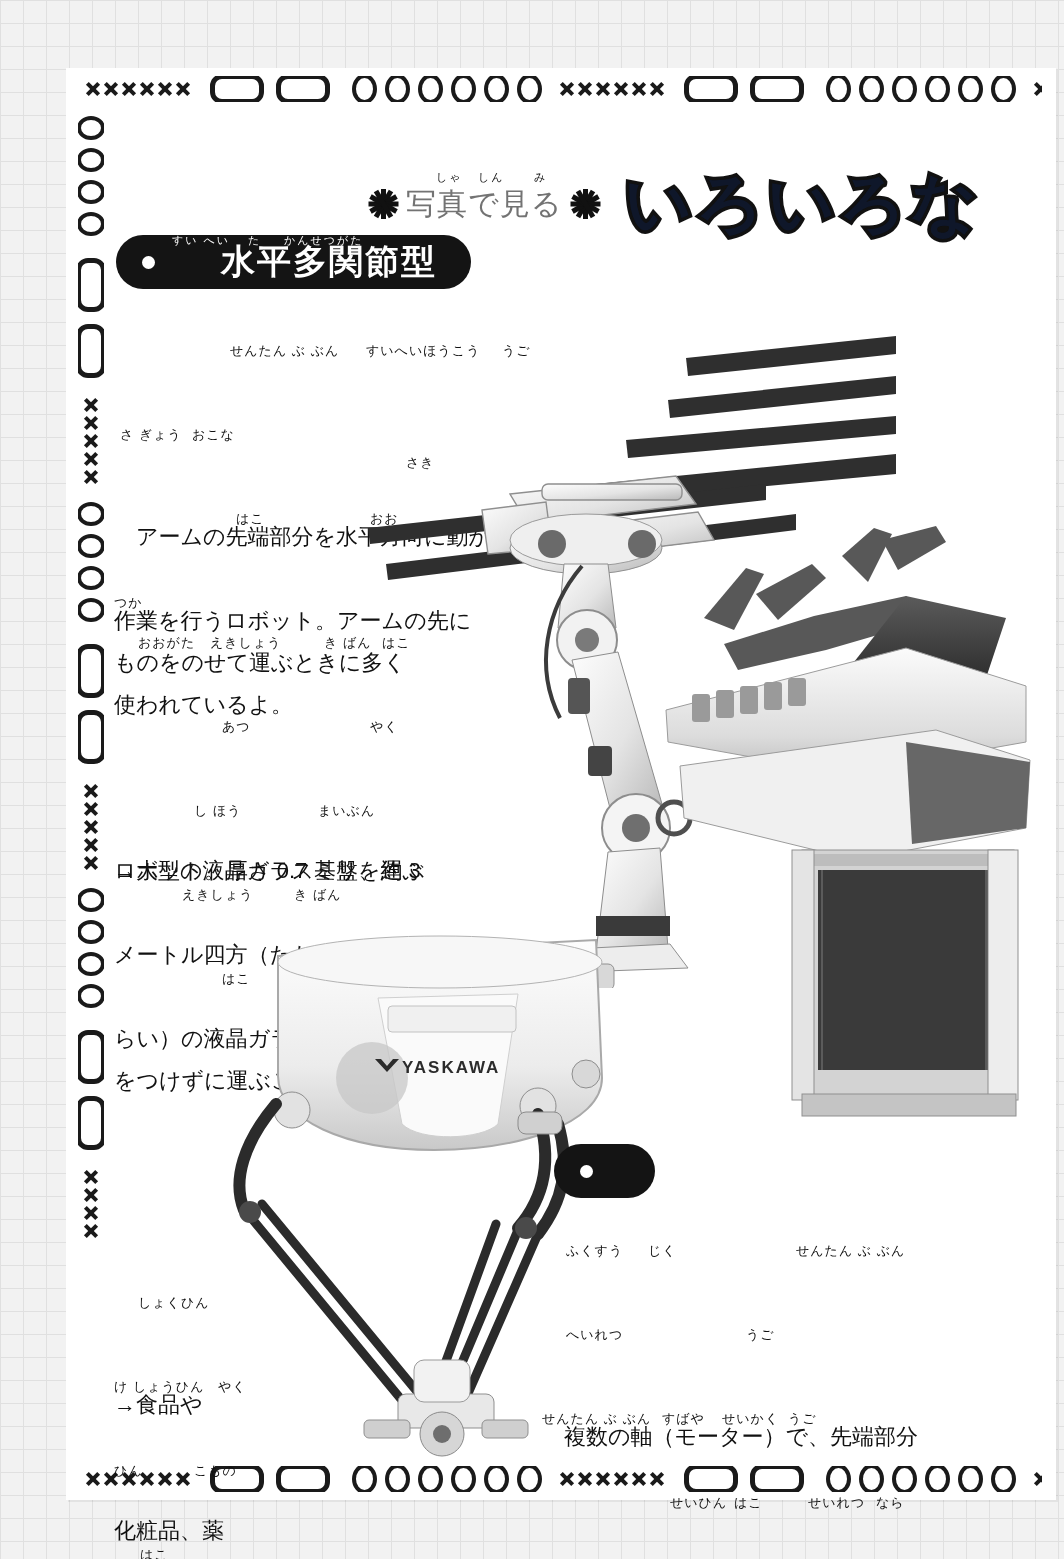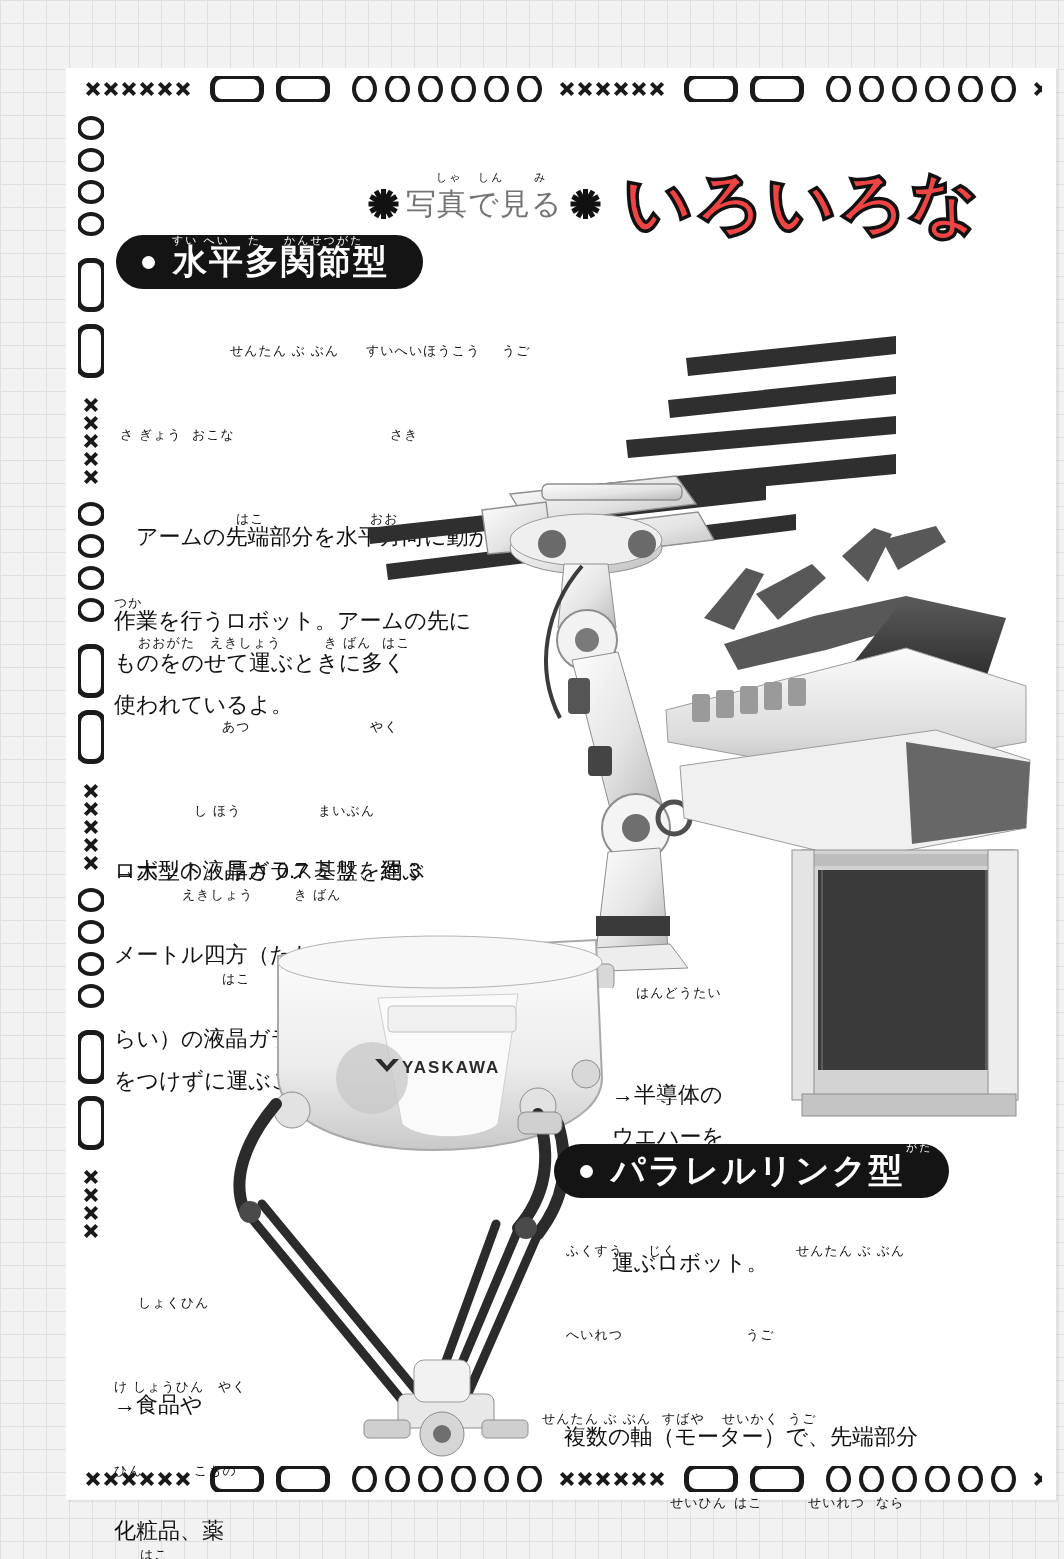--- a/index.html
+++ b/index.html
@@ -146,22 +146,22 @@
   .header-small {
     font-size: 30px;
     font-weight: normal;
     letter-spacing: 1px;
     color: #737373;
     margin: 0 6px;
     white-space: nowrap;
   }
   .header-big {
     font-size: 66px;
-    font-weight: normal;
-    color: #ef4444;
+    font-weight: bold;
+    color: #0f172a;
     margin-left: 22px;
     letter-spacing: 4px;
     white-space: nowrap;
     -webkit-text-stroke: 7px #111;
     paint-order: stroke fill;
     text-shadow: 0 0 0 #111;
   }
 
   
   .section-pill {
@@ -388,41 +388,41 @@
         <i style="transform:rotate(0deg)"></i>
         <i style="transform:rotate(30deg)"></i>
         <i style="transform:rotate(60deg)"></i>
         <i style="transform:rotate(90deg)"></i>
         <i style="transform:rotate(120deg)"></i>
         <i style="transform:rotate(150deg)"></i>
       </span>
       <span class="header-big">いろいろな</span>
     </div>
 
-    <div class="section-pill" style="left:50px; top:167px;">
+    <div class="section-pill" style="left:50px; top:167px;gap:48px;">
       <span class="bullet-dot"></span>
       <span class="pill-title">水平多関節型</span>
     </div>
     <div style="position:absolute; left:106px; top:165px; width:320px; height:16px;">
       <span class="ruby-row" style="left:0px; top:0px; color:#ffffff;">すい へい</span>
       <span class="ruby-row" style="left:76px; top:0px; color:#ffffff;">た</span>
       <span class="ruby-row" style="left:112px; top:0px; color:#ffffff;">かんせつがた</span>
     </div>
 
     <div class="para" style="left:48px; top:238px; width:470px;">
       <span class="line" style="height:42px;">
         <span class="rb" style="left:116px;">せんたん ぶ ぶん</span>
         <span class="rb" style="left:252px;">すいへいほうこう</span>
         <span class="rb" style="left:388px;">うご</span>
         <span>　アームの先端部分を水平方向に動かして、</span>
       </span>
       <span class="line" style="height:42px;">
         <span class="rb" style="left:6px;">さ ぎょう</span>
         <span class="rb" style="left:78px;">おこな</span>
-        <span class="rb" style="left:276px;">さき</span>
+        <span class="rb" style="left:292px;margin-top:28px;">さき</span>
         <span>作業を行うロボット。アームの先に</span>
       </span>
       <span class="line" style="height:42px;">
         <span class="rb" style="left:122px;">はこ</span>
         <span class="rb" style="left:256px;">おお</span>
         <span>ものをのせて運ぶときに多く</span>
       </span>
       <span class="line" style="height:42px;">
         <span class="rb" style="left:0px;">つか</span>
         <span>使われているよ。</span>
@@ -559,33 +559,20 @@
         <g stroke="#7c7c7c" stroke-width="1">
           <line x1="216" y1="372" x2="216" y2="572"></line>
           <line x1="380" y1="372" x2="380" y2="572"></line>
         </g>
         <rect x="382" y="352" width="30" height="250" fill="#ededed" stroke="#8f8f8f"></rect>
         <rect x="186" y="352" width="22" height="250" fill="#e4e4e4" stroke="#8f8f8f"></rect>
         <rect x="196" y="596" width="214" height="22" fill="#c4c4c4" stroke="#8f8f8f"></rect>
       </svg>
     </div>
 
-    <div class="para" style="left:546px; top:880px; width:260px;">
-      <span class="line" style="height:42px;">
-        <span class="rb" style="left:24px;">はんどうたい</span>
-        <span>→半導体の</span>
-      </span>
-      <span class="line" style="height:42px;">
-        <span>ウエハーを</span>
-      </span>
-      <span class="line" style="height:42px;">
-        <span class="rb" style="left:0px;">はこ</span>
-        <span>運ぶロボット。</span>
-      </span>
-    </div>
 
     <div class="photo" style="left:100px; top:860px; width:520px; height:560px;">
       <svg width="520" height="560" viewBox="0 0 520 560" aria-hidden="true">
         <defs>
           <linearGradient id="gdome" x1="0" y1="0" x2="0" y2="1">
             <stop offset="0%" stop-color="#fdfdfd"></stop>
             <stop offset="60%" stop-color="#ececec"></stop>
             <stop offset="100%" stop-color="#c9c9c9"></stop>
           </linearGradient>
         </defs>
@@ -649,21 +636,20 @@
         
       </span>
       <span class="line" style="height:42px;">
         <span class="rb" style="left:26px;">はこ</span>
         
       </span>
     </div>
 
     <div class="section-pill" style="left:488px; top:1076px; padding-right:44px;">
       <span class="bullet-dot"></span>
-      <span class="pill-title">パラレルリンク型</span>
     </div>
     <div style="position:absolute; left:544px; top:1072px; width:340px; height:16px;">
       <span class="ruby-row" style="left:296px; top:0; color:#ffffff;">がた</span>
     </div>
 
     <div class="para" style="left:476px; top:1138px; width:460px;">
       <span class="line" style="height:42px;">
         <span class="rb" style="left:24px;">ふくすう</span>
         <span class="rb" style="left:106px;">じく</span>
         <span class="rb" style="left:254px;">せんたん ぶ ぶん</span>

